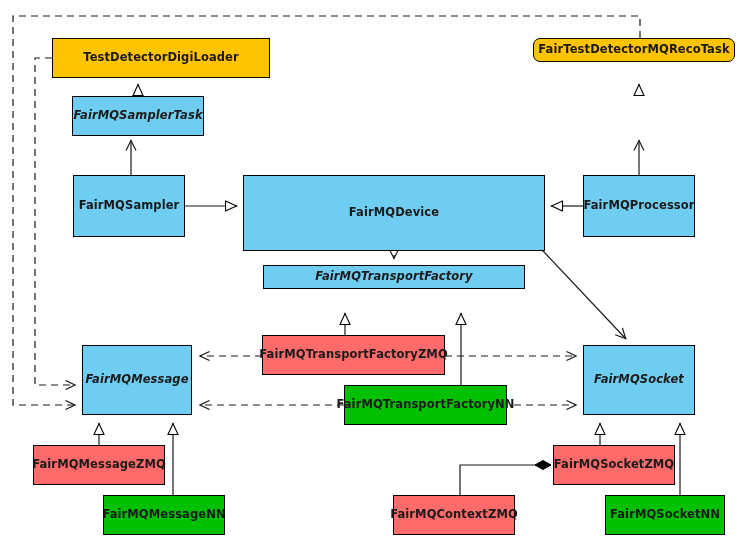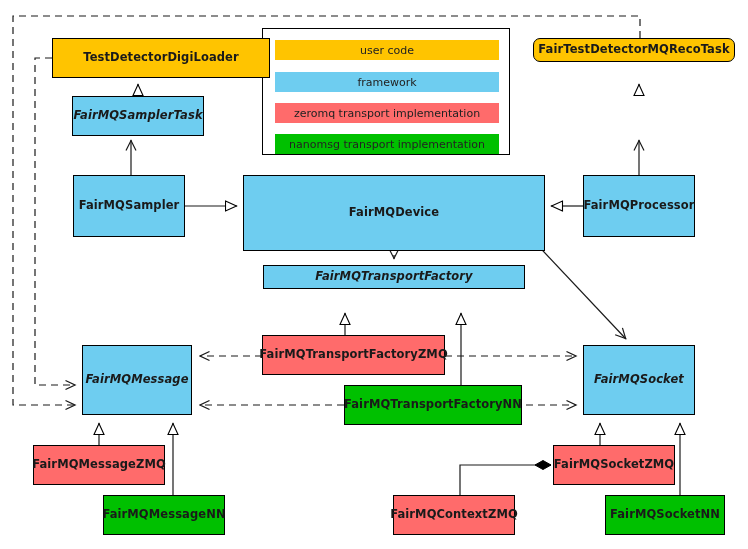--- a/index.html
+++ b/index.html
@@ -131,45 +131,39 @@
       <path d="M173,495 L173,423" marker-end="url(#hollow-tri)"></path>
 
       <path d="M600,445 L600,423" marker-end="url(#hollow-tri)"></path>
 
       <path d="M680,495 L680,423" marker-end="url(#hollow-tri)"></path>
 
       <path d="M551,465 L460,465 L460,495" marker-start="url(#filled-diamond)"></path>
     </g>
   </svg>
 
-  <div id="legend-box">
-    <div class="legend-swatch fill-user" style="top:11px;">user code</div>
-    <div class="legend-swatch fill-framework" style="top:43px;">framework</div>
-    <div class="legend-swatch fill-zeromq" style="top:74px;">zeromq transport implementation</div>
-    <div class="legend-swatch fill-nanomsg" style="top:105px;">nanomsg transport implementation</div>
-  </div>
 
   <div class="node fill-user" style="left:52px;  top:38px;  width:218px; height:40px;">TestDetectorDigiLoader</div>
 
   <div class="node fill-framework abstract" style="left:72px; top:96px; width:132px; height:40px;">FairMQSamplerTask</div>
 
   <div class="node fill-user" style="left:533px; top:38px;  width:202px; height:24px;border-radius:7px;">FairTestDetectorMQRecoTask</div>
 
 
   <div class="node fill-framework" style="left:73px;  top:175px; width:112px; height:62px;">FairMQSampler</div>
 
   <div class="node fill-framework" style="left:243px; top:175px; width:302px; height:76px;">FairMQDevice</div>
 
   <div class="node fill-framework" style="left:583px; top:175px; width:112px; height:62px;">FairMQProcessor</div>
 
   <div class="node fill-framework abstract" style="left:263px; top:265px; width:262px; height:24px;">FairMQTransportFactory</div>
 
   <div class="node fill-zeromq" style="left:262px; top:335px; width:183px; height:40px;">FairMQTransportFactoryZMQ</div>
 
-  <div class="node fill-nanomsg" style="left:344px; top:385px; width:178px; height:40px;">FairMQTransportFactoryNN</div>
+  <div class="node fill-nanomsg" style="left:344px; top:385px; width:163px; height:40px;">FairMQTransportFactoryNN</div>
 
   <div class="node fill-framework abstract" style="left:82px; top:345px; width:110px; height:70px;">FairMQMessage</div>
 
   <div class="node fill-framework abstract" style="left:583px; top:345px; width:112px; height:70px;">FairMQSocket</div>
 
   <div class="node fill-zeromq" style="left:33px;  top:445px; width:132px; height:40px;">FairMQMessageZMQ</div>
 
   <div class="node fill-nanomsg" style="left:103px; top:495px; width:122px; height:40px;">FairMQMessageNN</div>
 
   <div class="node fill-zeromq" style="left:553px; top:445px; width:122px; height:40px;">FairMQSocketZMQ</div>

